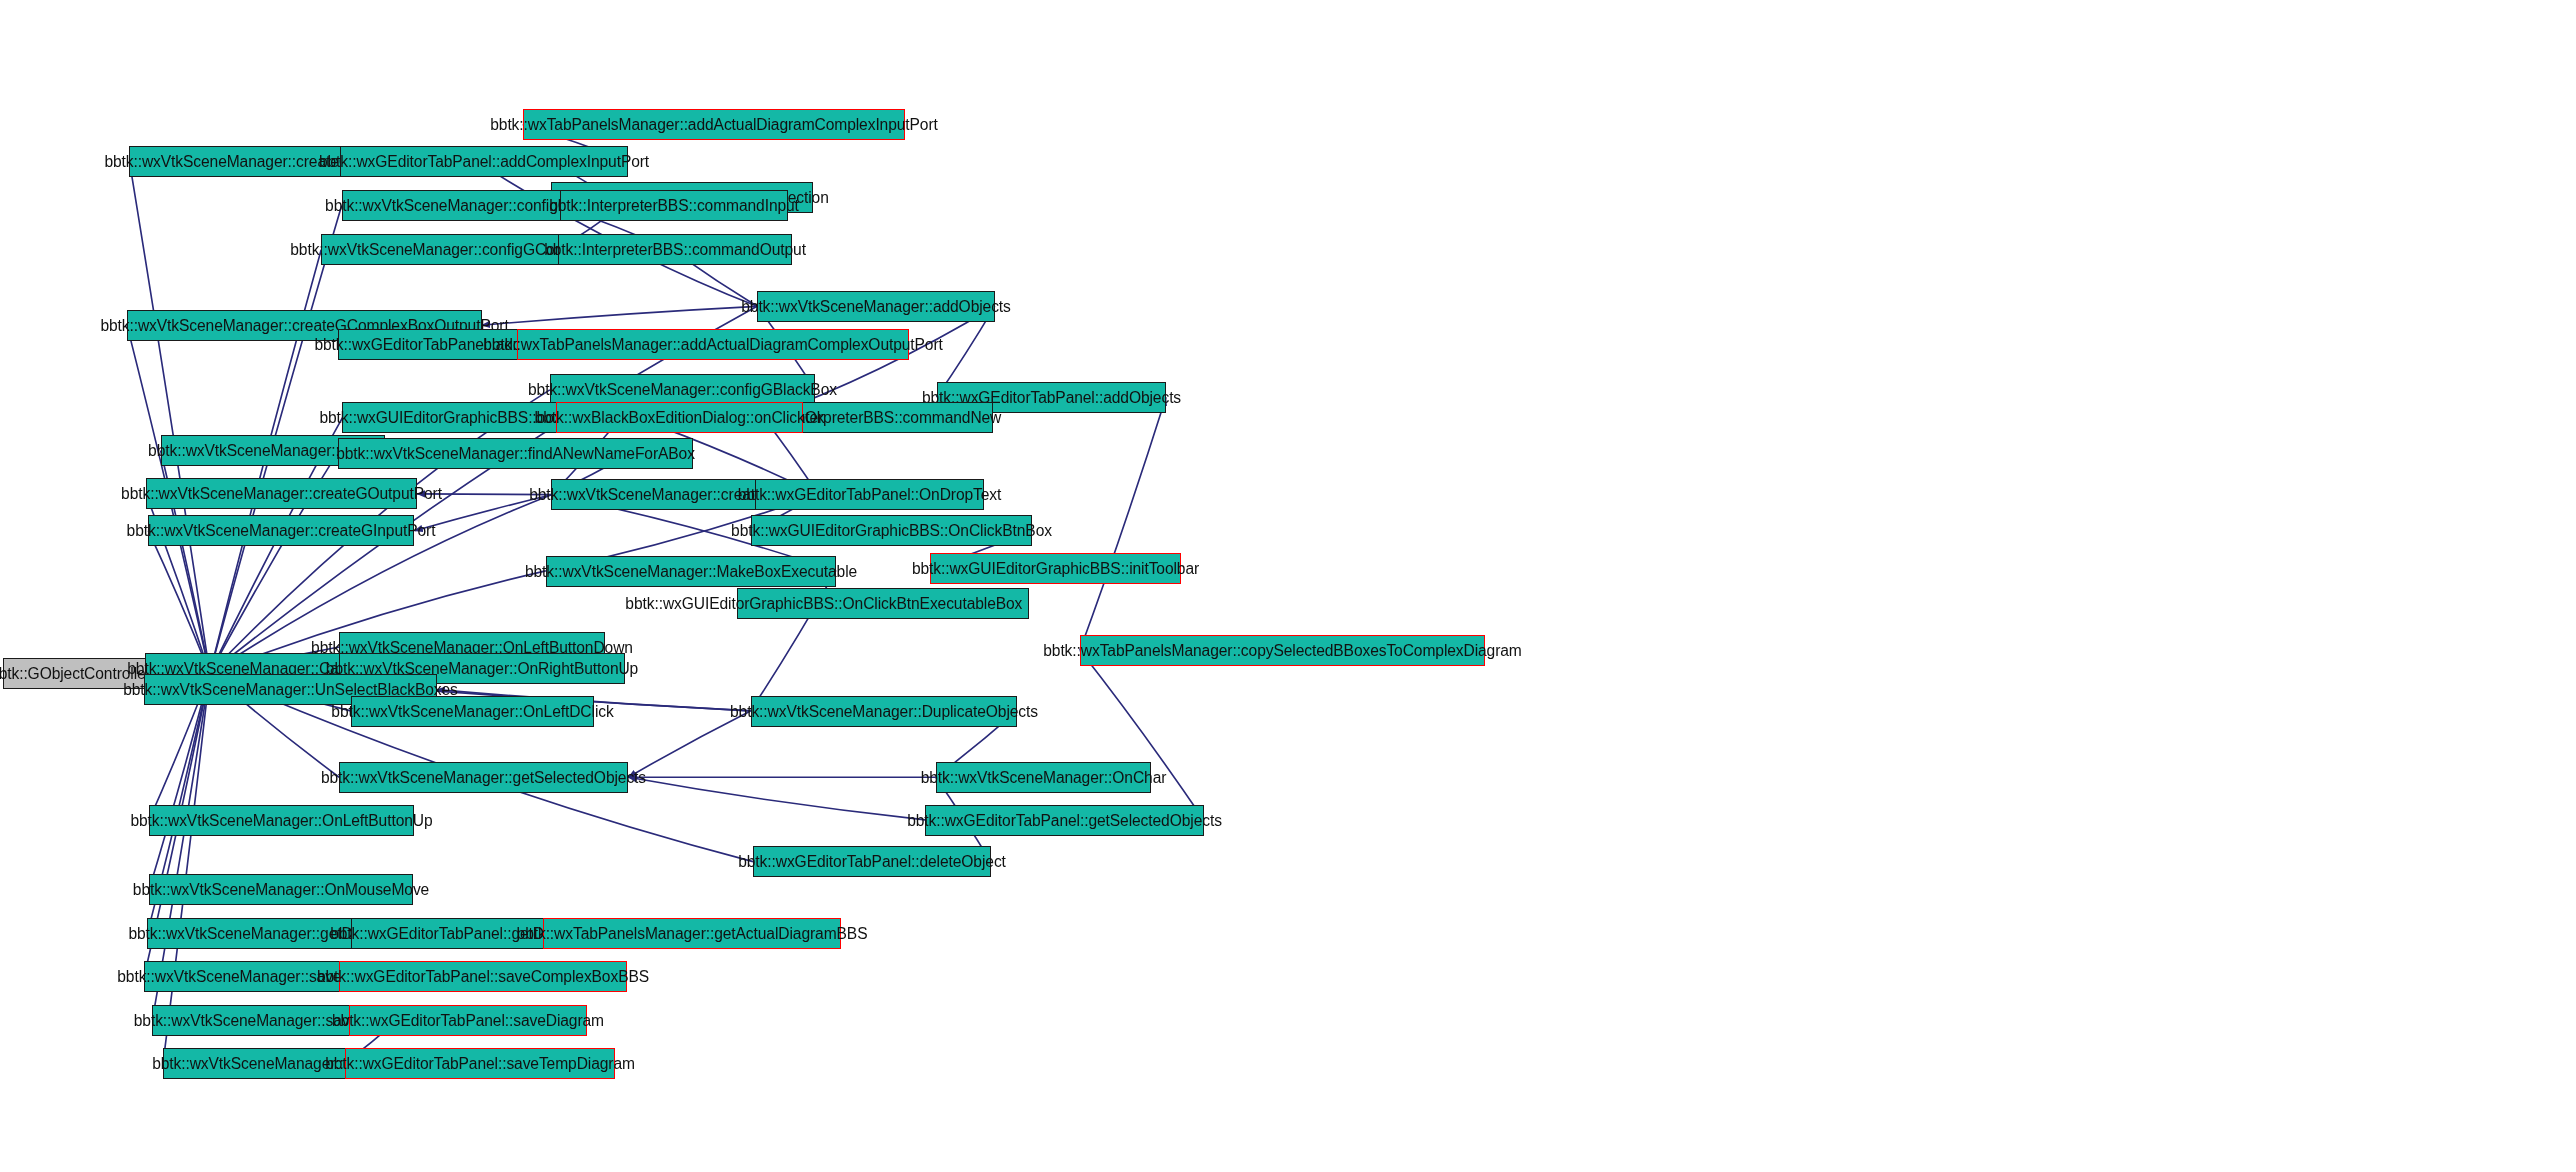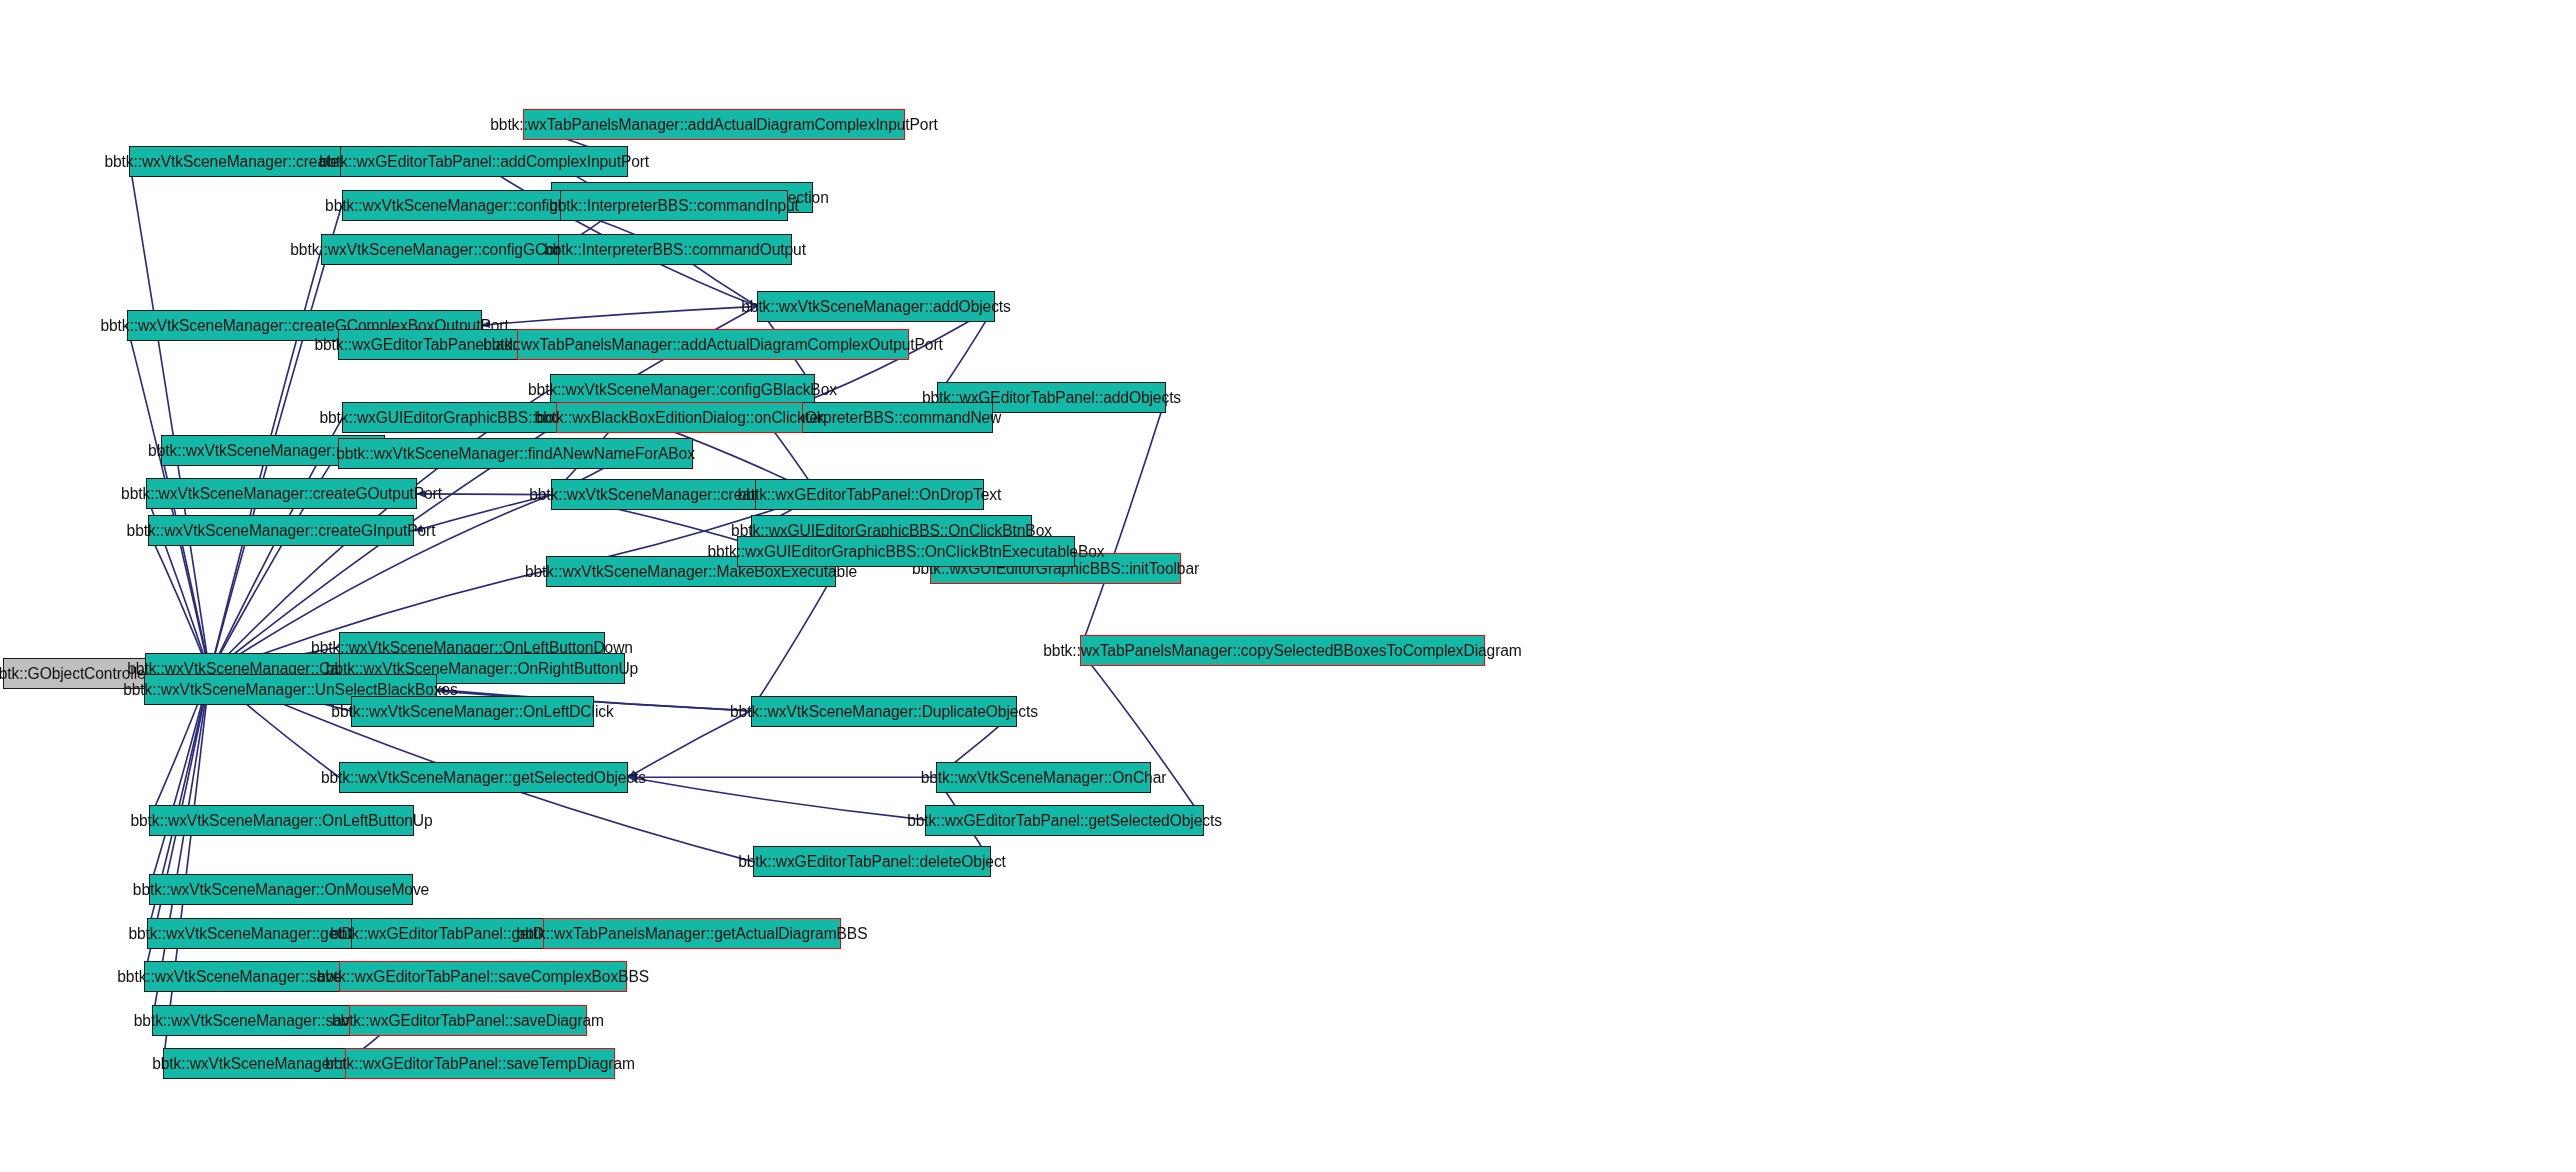--- a/index.html
+++ b/index.html
@@ -216,21 +216,21 @@
       </div>
       <div class="node" style="left: 751px; top: 515px; width: 281px;">
         <span class="node-label">bbtk::wxGUIEditorGraphicBBS::OnClickBtnBox</span>
       </div>
       <div class="node red" style="left: 930px; top: 553px; width: 251px;">
         <span class="node-label">bbtk::wxGUIEditorGraphicBBS::initToolbar</span>
       </div>
       <div class="node" style="left: 546px; top: 556px; width: 290px;">
         <span class="node-label">bbtk::wxVtkSceneManager::MakeBoxExecutable</span>
       </div>
-      <div class="node" style="left: 737px; top: 536px; width: 338px;">
+      <div class="node" style="left: 737px; top: 588px; width: 292px; justify-content: flex-end;">
         <span class="node-label">bbtk::wxGUIEditorGraphicBBS::OnClickBtnExecutableBox</span>
       </div>
       <div class="node red" style="left: 1080px; top: 635px; width: 405px;">
         <span class="node-label">bbtk::wxTabPanelsManager::copySelectedBBoxesToComplexDiagram</span>
       </div>
       <div class="node" style="left: 339px; top: 632px; width: 266px;">
         <span class="node-label">bbtk::wxVtkSceneManager::OnLeftButtonDown</span>
       </div>
       <div class="node" style="left: 145px; top: 653px; width: 282px;">
         <span class="node-label">bbtk::wxVtkSceneManager::CancelConnection</span>

